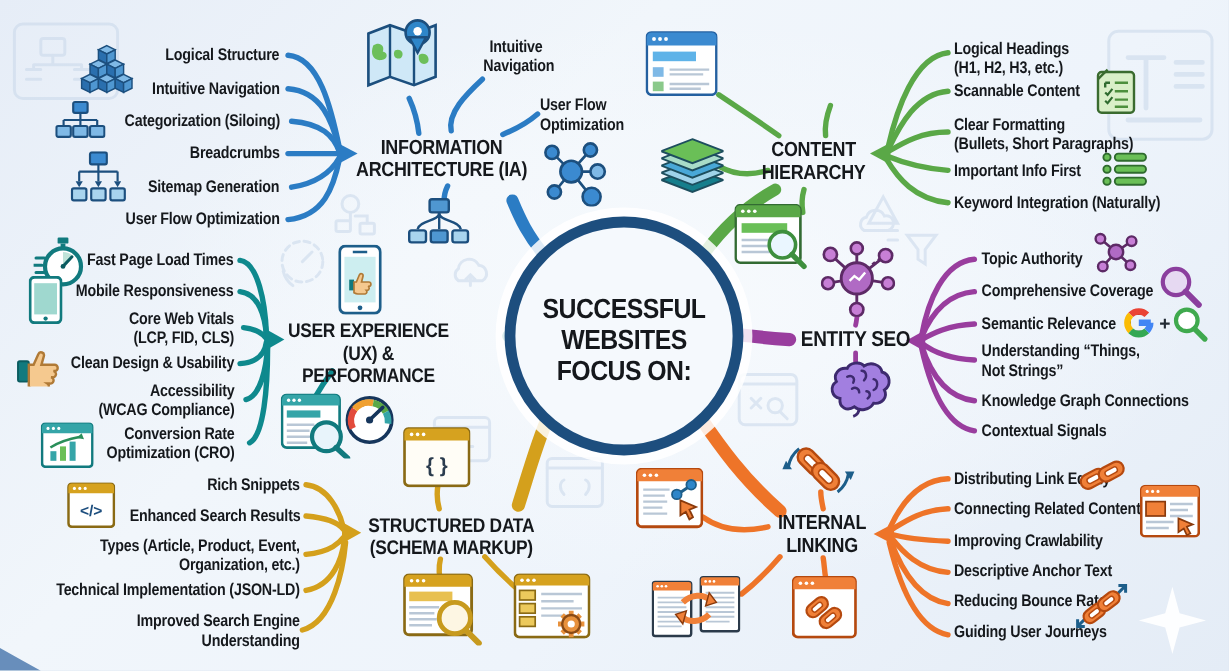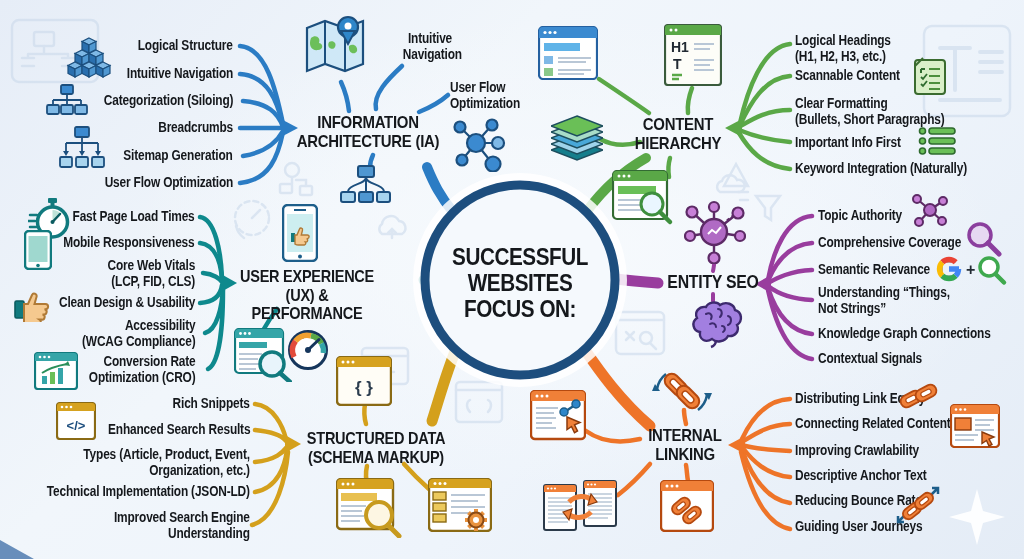--- a/index.html
+++ b/index.html
@@ -294,32 +294,20 @@
       <path d="M1,12 L59,12 L59,5 a4,4 0 0 0 -4,-4 L5,1 a4,4 0 0 0 -4,4 Z" fill="#3b8ad0"></path>
       <circle cx="7" cy="6.5" r="1.6" fill="#fff"></circle>
         <circle cx="12" cy="6.5" r="1.6" fill="#fff"></circle>
         <circle cx="17" cy="6.5" r="1.6" fill="#fff"></circle>
       <rect x="6" y="17" width="36" height="8" fill="#5fb3e8"></rect>
       <rect x="6" y="30" width="9" height="8" fill="#7fb9e6"></rect>
       <rect x="6" y="42" width="9" height="8" fill="#8bc98a"></rect>
       <path d="M20,32 H53 M20,36 H48 M20,44 H53 M20,48 H46" stroke="#b9c7d6" stroke-width="2"></path>
     </svg>
   </div>
-  <div class="icon" style="left:664px;top:24px;width:58px;height:62px;">
-    <svg viewBox="0 0 58 62">
-      <rect x="1" y="1" width="56" height="60" rx="3" fill="#fdfdf8" stroke="#3a5b3c" stroke-width="2.2"></rect>
-      <path d="M1,11 L57,11 L57,4 a3,3 0 0 0 -3,-3 L4,1 a3,3 0 0 0 -3,3 Z" fill="#5aa847"></path>
-      <circle cx="7" cy="6" r="1.5" fill="#fff"></circle>
-        <circle cx="12" cy="6" r="1.5" fill="#fff"></circle>
-      <text x="7" y="28" font-size="14" font-weight="bold" fill="#222a33">H1</text>
-      <text x="9" y="45" font-size="14" font-weight="bold" fill="#222a33">T</text>
-      <path d="M30,20 H50 M30,25 H46 M30,36 H50 M30,41 H46 M30,46 H50" stroke="#b9c7d6" stroke-width="2"></path>
-      <path d="M8,51 H18 M8,55 H15" stroke="#5aa847" stroke-width="2.5"></path>
-    </svg>
-  </div>
   <div class="icon" style="left:551px;top:114px;width:52px;height:52px;">
     <svg viewBox="0 0 52 52" stroke="#1d4e5e" stroke-width="1.6">
       <polygon points="26,26 52,36 26,46 0,36" fill="#157e8c"></polygon>
       <polygon points="26,20 52,30 26,40 0,30" fill="#9fd3ea"></polygon>
       <polygon points="26,14 52,24 26,34 0,24" fill="#49a8d8"></polygon>
       <polygon points="26,8 52,18 26,28 0,18" fill="#a8dcc8"></polygon>
       <polygon points="26,2 52,12 26,22 0,12" fill="#6abf57"></polygon>
     </svg>
   </div>
   <div class="icon" style="left:612px;top:170px;width:62px;height:56px;">

